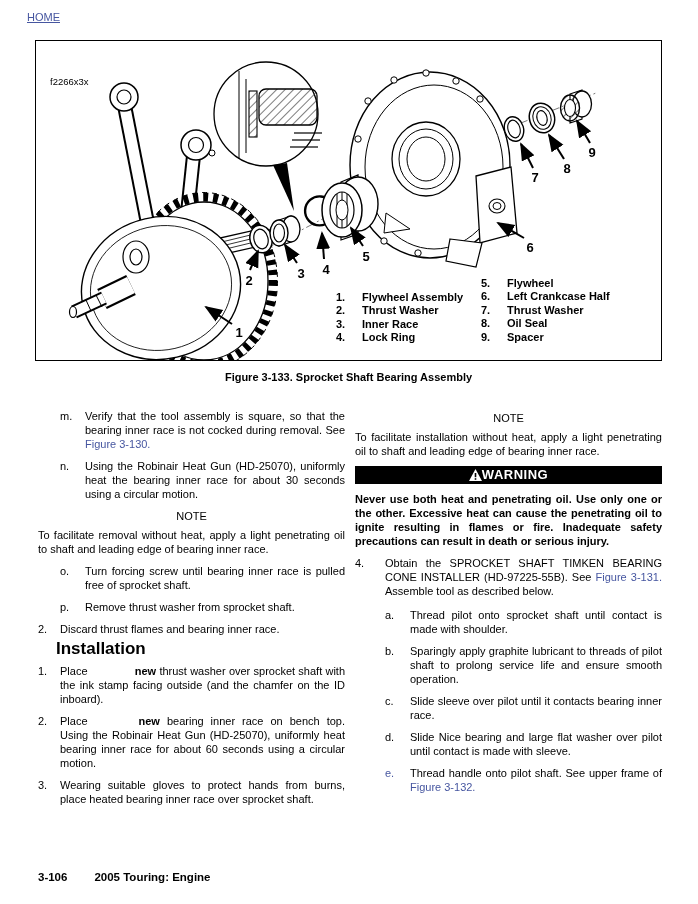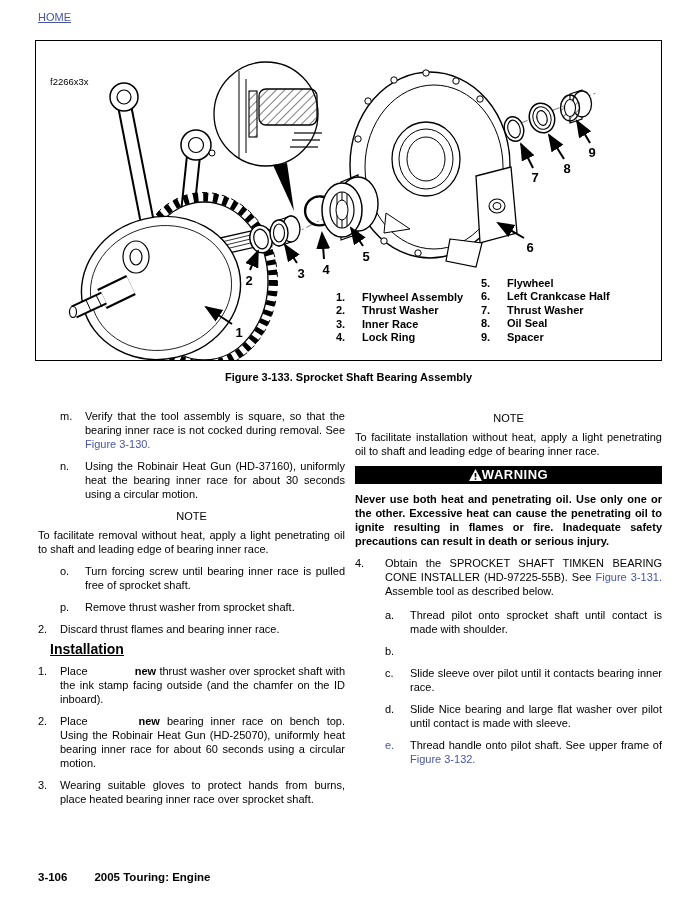--- a/index.html
+++ b/index.html
@@ -3,21 +3,21 @@
 <meta charset="utf-8">
 <style>
   html,body { margin:0; padding:0; }
   body {
     width:698px; height:904px; position:relative;
     background:#ffffff; color:#000;
     font-family:"Liberation Sans", sans-serif;
     font-size:11px;
   }
   a.doclink { color:#4656a0; text-decoration:none; cursor:pointer; }
-  .home { position:absolute; left:38px; top:11px; font-size:11px;
+  .home { position:absolute; left:27px; top:11px; font-size:11px;
           color:#4656a0; text-decoration:underline; cursor:pointer; }
 
   
   .figure-box { position:absolute; left:35px; top:40px; width:627px; height:321px;
                 border:1px solid #000; box-sizing:border-box; background:#fff; }
   .fig-code { position:absolute; left:14px; top:11px; font-size:9.5px;margin-top:24px; }
   .fig-svg { position:absolute; left:0; top:0; }
   .fig-svg text { font-family:"Liberation Sans", sans-serif; font-weight:bold; font-size:13px; }
   .parts-list { position:absolute; font-weight:bold; font-size:11px; line-height:13.4px; }
   .parts-col1 { left:300px; top:250px; }
@@ -35,21 +35,21 @@
   .item .marker { flex:0 0 25px; }
   .item .txt { flex:1; text-align:justify; }
   .item.letter-l { padding-left:22px; }       
   .item.num .marker { flex:0 0 22px; }
   .item.step4 .marker { flex:0 0 30px; }
   .item.letter-r { padding-left:30px; }       
   .item.last { margin-bottom:6px; }
   .note-h { text-align:center; margin:3px 0 5px; }
   .note-h.first { margin-top:2px; }
   .note-b { text-align:justify; margin:0 0 8px; }
-  .inst-h { font-weight:bold; font-size:14px; margin:6px 12px 8px;text-decoration:underline; }
+  .inst-h { font-weight:bold; font-size:17px; margin:6px 18px 8px; }
   .warn-bar { background:#000; color:#fff; height:18px; margin:4px 0 8px;
               display:flex; align-items:center; justify-content:center; 
               font-weight:bold; font-size:13px; letter-spacing:0.5px; }
   .warn-body { font-weight:bold; text-align:justify; margin:0 0 8px; }
   .blue { color:#4656a0; }
   b.inl { font-weight:bold;margin-left:44px; }
 
   
   .footer { position:absolute; left:38px; top:871px; font-weight:bold; font-size:11.5px;
             display:flex; gap:27px; }
@@ -268,21 +268,21 @@
 
 <div class="caption">Figure 3-133. Sprocket Shaft Bearing Assembly</div>
 
 <div class="col col-left">
   <div class="item letter-l">
     <span class="marker">m.</span>
     <span class="txt"><span>Verify that the tool assembly is square, so that the bearing inner race is not cocked during removal. See </span><a class="doclink">Figure 3-130.</a><span></span></span>
   </div>
   <div class="item letter-l">
     <span class="marker">n.</span>
-    <span class="txt">Using the Robinair Heat Gun (HD-37160), uniformly heat the bearing inner race for about 30 seconds using a circular motion.</span>
+    <span class="txt">Using the Robinair Heat Gun (HD-25070), uniformly heat the bearing inner race for about 30 seconds using a circular motion.</span>
   </div>
   <div class="note-h">NOTE</div>
   <div class="note-b">To facilitate removal without heat, apply a light penetrating oil to shaft and leading edge of bearing inner race.</div>
   <div class="item letter-l">
     <span class="marker">o.</span>
     <span class="txt">Turn forcing screw until bearing inner race is pulled free of sprocket shaft.</span>
   </div>
   <div class="item letter-l">
     <span class="marker">p.</span>
     <span class="txt">Remove thrust washer from sprocket shaft.</span>
@@ -321,20 +321,21 @@
   <div class="item step4" style="margin-bottom:10px;">
     <span class="marker">4.</span>
     <span class="txt"><span>Obtain the SPROCKET SHAFT TIMKEN BEARING CONE INSTALLER (HD-97225-55B). See </span><a class="doclink">Figure 3-131.</a><span> Assemble tool as described below.</span></span>
   </div>
   <div class="item letter-r">
     <span class="marker">a.</span>
     <span class="txt">Thread pilot onto sprocket shaft until contact is made with shoulder.</span>
   </div>
   <div class="item letter-r">
     <span class="marker">b.</span>
+    <span class="txt">Sparingly apply graphite lubricant to threads of pilot shaft to prolong service life and ensure smooth operation.</span>
   </div>
   <div class="item letter-r">
     <span class="marker">c.</span>
     <span class="txt">Slide sleeve over pilot until it contacts bearing inner race.</span>
   </div>
   <div class="item letter-r">
     <span class="marker">d.</span>
     <span class="txt">Slide Nice bearing and large flat washer over pilot until contact is made with sleeve.</span>
   </div>
   <div class="item letter-r">

